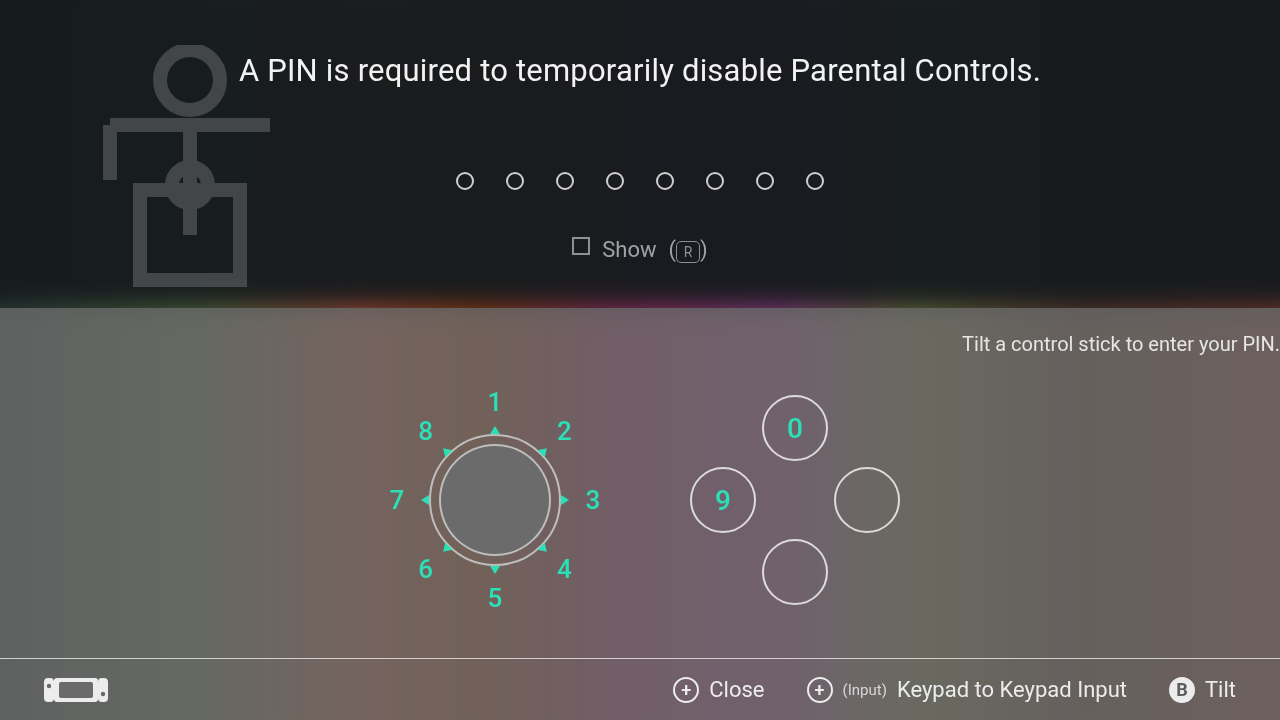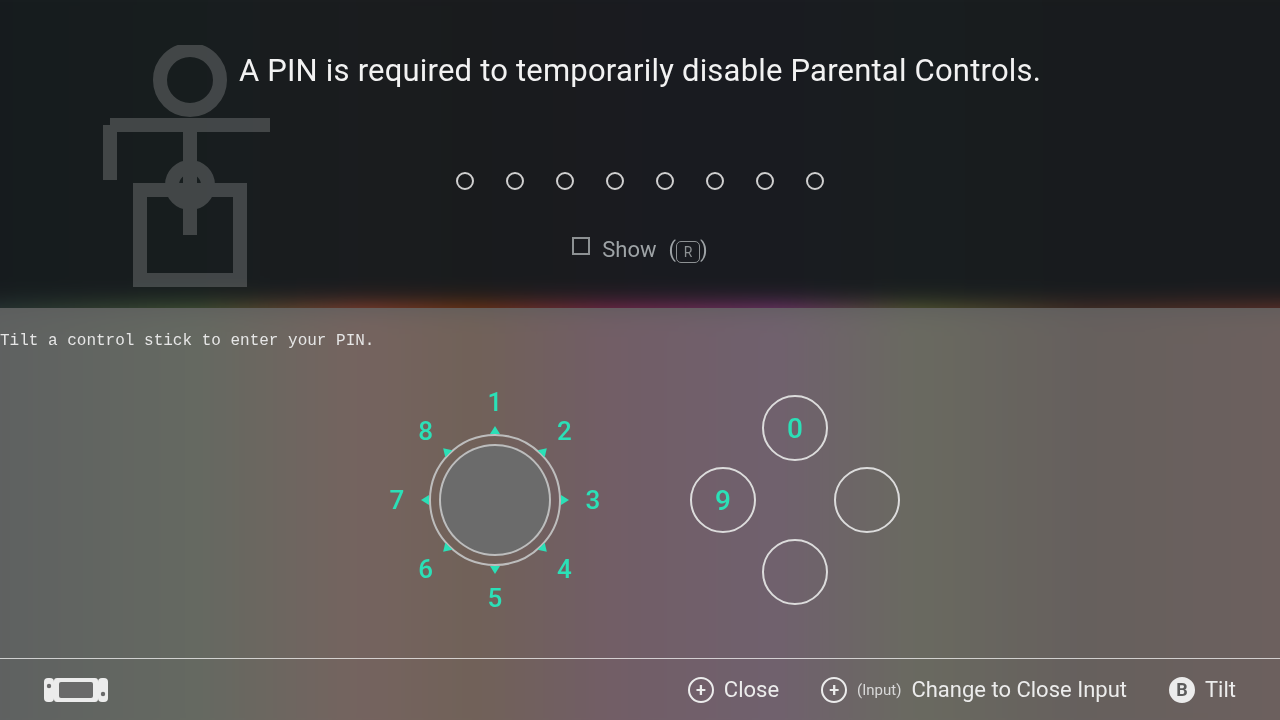--- a/index.html
+++ b/index.html
@@ -60,22 +60,22 @@
   }
   .r-badge {
     display: inline-flex; align-items: center; justify-content: center;
     border: 1.5px solid #8d9193; border-radius: 5px;
     min-width: 24px; height: 22px; font-size: 14px; padding: 0 4px;
     color: #8d9193;
   }
 
   
   .instruction {
-    position: absolute; top: 332px; left: 0; right: 0; text-align: left;
-    color: #e6e6e6; font-size: 16px; z-index: 5; font-family: Liberation Mono, monospace;
+    position: absolute; top: 332px; left: 0; right: 0; text-align: right;
+    color: #e6e6e6; font-size: 20px; z-index: 5;
   }
 
   
   .dial {
     position: absolute; left: 395px; top: 400px; width: 200px; height: 200px; z-index: 5;
   }
   .dial-center {
     position: absolute; left: 50%; top: 50%; width: 112px; height: 112px; margin-left:-56px; margin-top:-56px;
     border-radius: 50%;
     background: #6b6b6b;
@@ -220,19 +220,19 @@
     </svg>
   </span>
   <span class="spacer"></span>
   <span class="hint">
     <span class="circ">+</span>
     <span>Close</span>
   </span>
   <span class="hint">
     <span class="circ">+</span>
     <span class="hold">(Input)</span>
-    <span>Change to Close Input</span>
+    <span>Keypad to Keypad Input</span>
   </span>
   <span class="hint">
     <span class="circ fill">B</span>
     <span>Tilt</span>
   </span>
 </div>
 
 </body></html>

